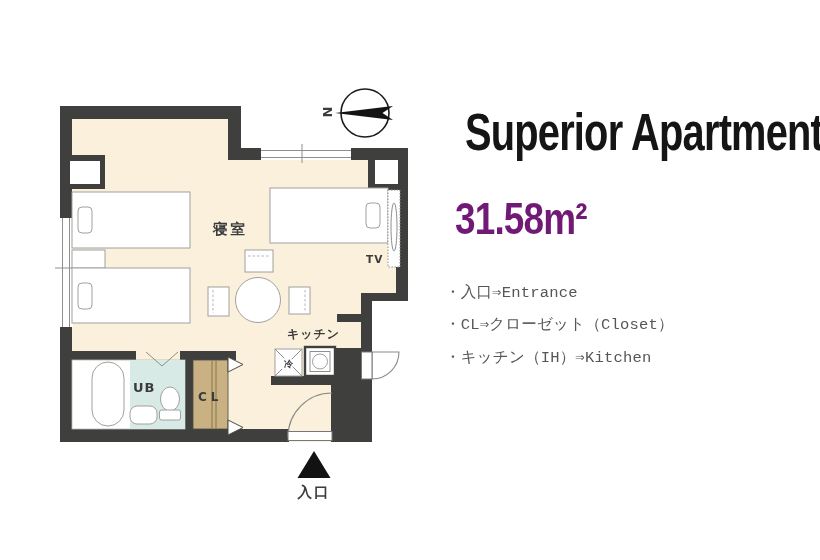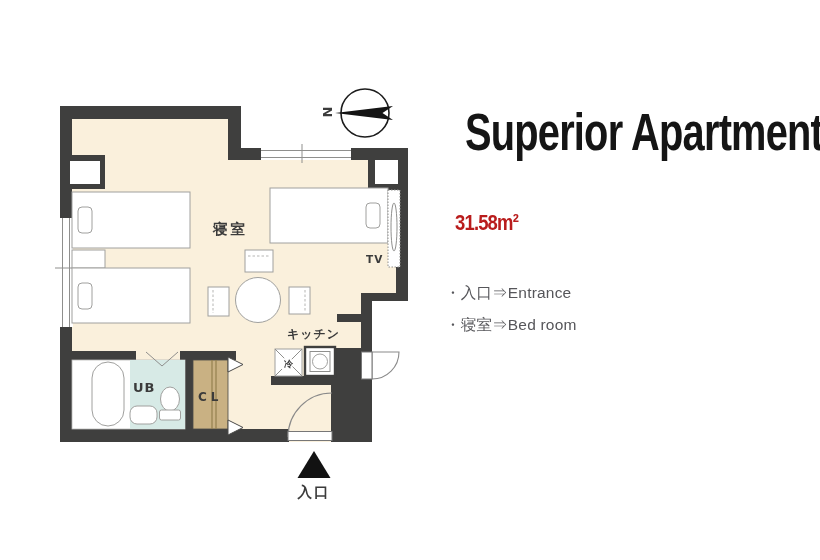--- a/index.html
+++ b/index.html
@@ -17,26 +17,26 @@
   .thinline{stroke:#8f8f8d;fill:none;stroke-width:1;}
   .dash{stroke:#b5b5b3;fill:none;stroke-width:1;stroke-dasharray:2.5 2;}
   .doorarc{stroke:#8a8a8a;fill:none;stroke-width:1.2;}
   .leaf{fill:#fff;stroke:#777;stroke-width:1;}
   .plan-label{font-family:"DejaVu Sans","Liberation Sans",sans-serif;fill:#3b3b3b;font-weight:bold;}
 
   .panel{position:absolute;left:455px;top:0;width:360px;}
   .title{position:absolute;left:0;top:93px;margin:10px;font-size:51px;font-weight:700;
          color:#151515;white-space:nowrap;}
   .condensed{display:inline-block;transform:scaleX(.78);transform-origin:0 50%;letter-spacing:-1px;}
-  .area{position:absolute;left:0;top:210px;font-size:22px;font-weight:700;color:#b91c1c;white-space:nowrap;}
+  .area{position:absolute;left:0;top:194px;font-size:44px;font-weight:700;color:#701a75;white-space:nowrap;}
   .area .condensed{transform:scaleX(.84);}
   .legend{position:absolute;left:-10px;top:277px;margin:0;padding:0;list-style:none;}
   .legend li{line-height:32.4px;font-size:15.5px;font-weight:500;color:#56565a;
              letter-spacing:.2px;white-space:nowrap;
-             font-family:Liberation Sans, sans-serif;}
+             font-family:Liberation Mono, monospace;}
 </style>
 </head>
 <body>
 
 <div class="stage">
 
   <svg class="plan" width="445" height="560" viewBox="0 0 445 560" aria-hidden="true">
 
     <path class="floor" d="M60 106 H241 V148 H408 V301 H372 V442 H60 Z"></path>
 
@@ -149,16 +149,17 @@
       <path d="M314 451 L330.5 478 L297.5 478 Z" fill="#121212"></path>
       <text class="plan-label" x="314" y="497" font-size="14.5" text-anchor="middle" letter-spacing="2" fill="#2b2b2b">入口</text>
     </g>
   </svg>
 
   <div class="panel">
     <h1 class="title"><span class="condensed">Superior Apartment</span></h1>
     <div class="area"><span class="condensed">31.58m²</span></div>
     <ul class="legend">
       <li>・入口⇒Entrance</li>
-      <li>・寝室⇒Bed room</li>
+      <li>・CL⇒クローゼット（Closet）</li>
+      <li>・キッチン（IH）⇒Kitchen</li>
     </ul>
   </div>
 </div>
 
 </body></html>

